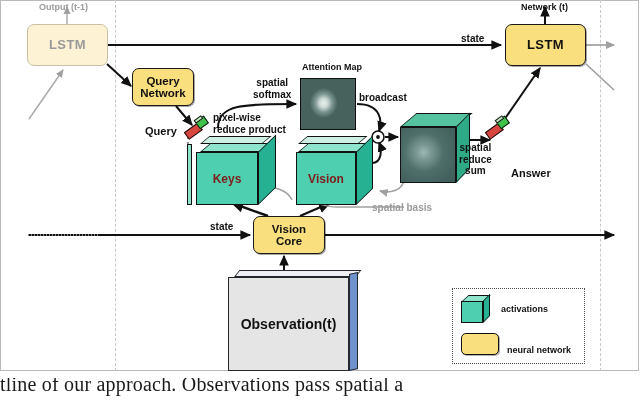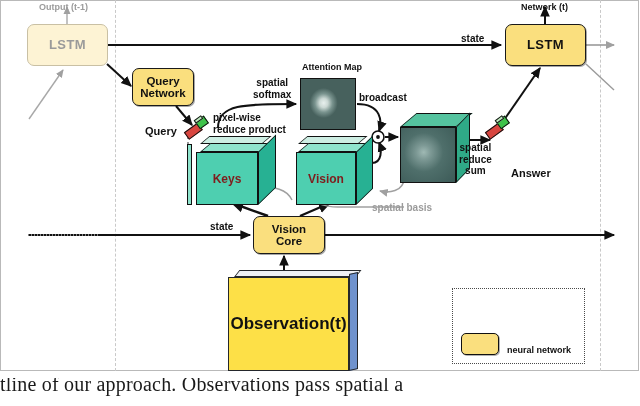--- a/index.html
+++ b/index.html
@@ -27,23 +27,23 @@
   .vcore{left:253px;top:216px;width:72px;height:38px;font-size:11.5px;}
 
   
   .obs-wrap{position:absolute;left:228px;top:270px;width:130px;height:101px;}
   .obs-top{position:absolute;left:6px;top:0;width:122px;height:7px;background:#eef0f3;
            border:1.2px solid #24272b;box-sizing:border-box;
            transform:skewX(-38deg);transform-origin:bottom left;}
   .obs-side{position:absolute;right:0;top:4px;width:9px;height:97px;background:#6f92cd;
             border:1.2px solid #24272b;box-sizing:border-box;
             transform:skewY(-12deg);transform-origin:top left;}
-  .obs-face{position:absolute;left:0;top:7px;width:121px;height:94px;background:#fde047;
+  .obs-face{position:absolute;left:0;top:7px;width:121px;height:94px;background:#e5e5e5;
             border:1.3px solid #24272b;box-sizing:border-box;display:flex;
-            align-items:center;justify-content:center;font-size:17px;font-weight:bold;color:#111;}
+            align-items:center;justify-content:center;font-size:14px;font-weight:bold;color:#111;}
 
   
   .cube{position:absolute;}
   .cube .face{position:absolute;left:0;bottom:0;background:#4ecfb0;
               border:1.4px solid #111;box-sizing:border-box;display:flex;
               align-items:center;justify-content:center;font-size:12px;font-weight:bold;color:#7f1d1d;}
   .cube .top{position:absolute;background:#8fe4cd;border:1.4px solid #111;
              box-sizing:border-box;}
   .cube .side{position:absolute;background:#27b193;border:1.4px solid #111;box-sizing:border-box;}
   .cube .edge{position:absolute;background:#17a37f;border:1.2px solid #111;box-sizing:border-box;}
@@ -232,20 +232,28 @@
   <div class="lbl" style="left:213px;top:112px;">pixel-wise
 reduce product</div>
   <div class="lbl" style="left:359px;top:92px;">broadcast</div>
   <div class="lbl" style="left:459px;top:142px;text-align:center;">spatial
 reduce
 sum</div>
   <div class="lbl gray" style="left:372px;top:202px;">spatial basis</div>
   <div class="lbl med" style="left:302px;top:62px;">Attention Map</div>
 
   <div class="legend">
+    <div class="legend-row" style="top:6px;">
+      <div class="lg-cube">
+        <div class="t"></div>
+        <div class="s"></div>
+        <div class="f"></div>
+      </div>
+      <div class="lg-txt">activations</div>
+    </div>
     <div class="legend-row" style="top:44px;align-items:flex-end;">
       <div class="lg-box"></div>
       <div class="lg-txt">neural network</div>
     </div>
   </div>
 
   <div class="caption">
     <span>tline of our approach. Observations pass spatial a</span>
   </div>
 

